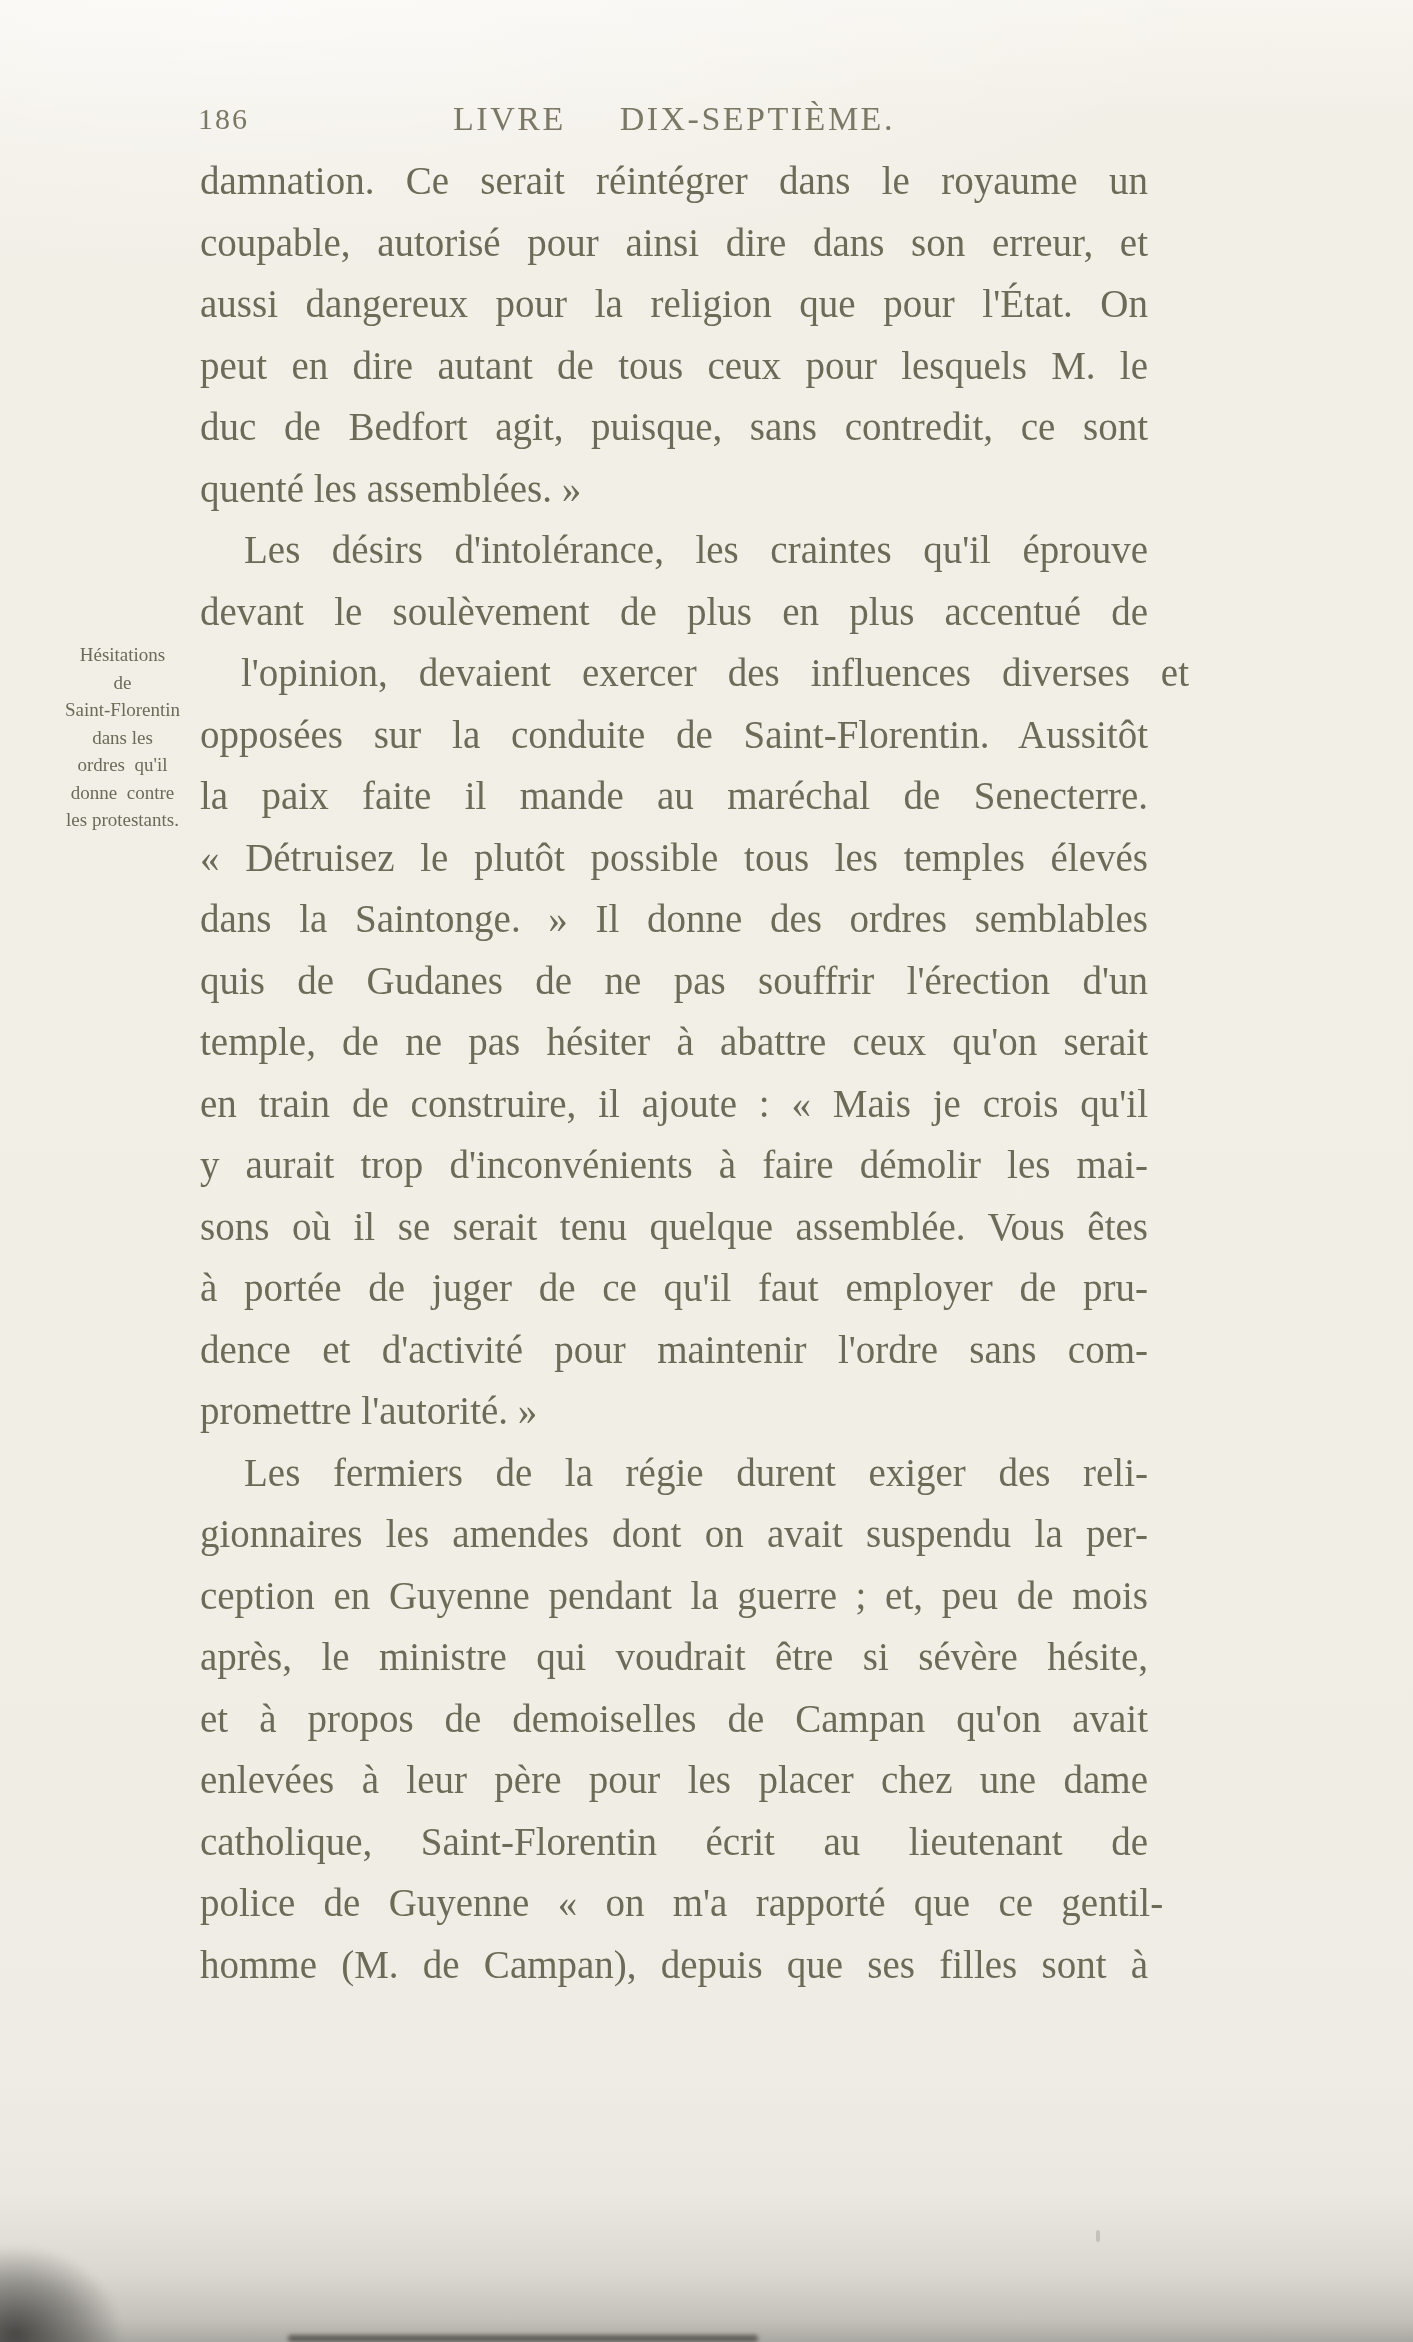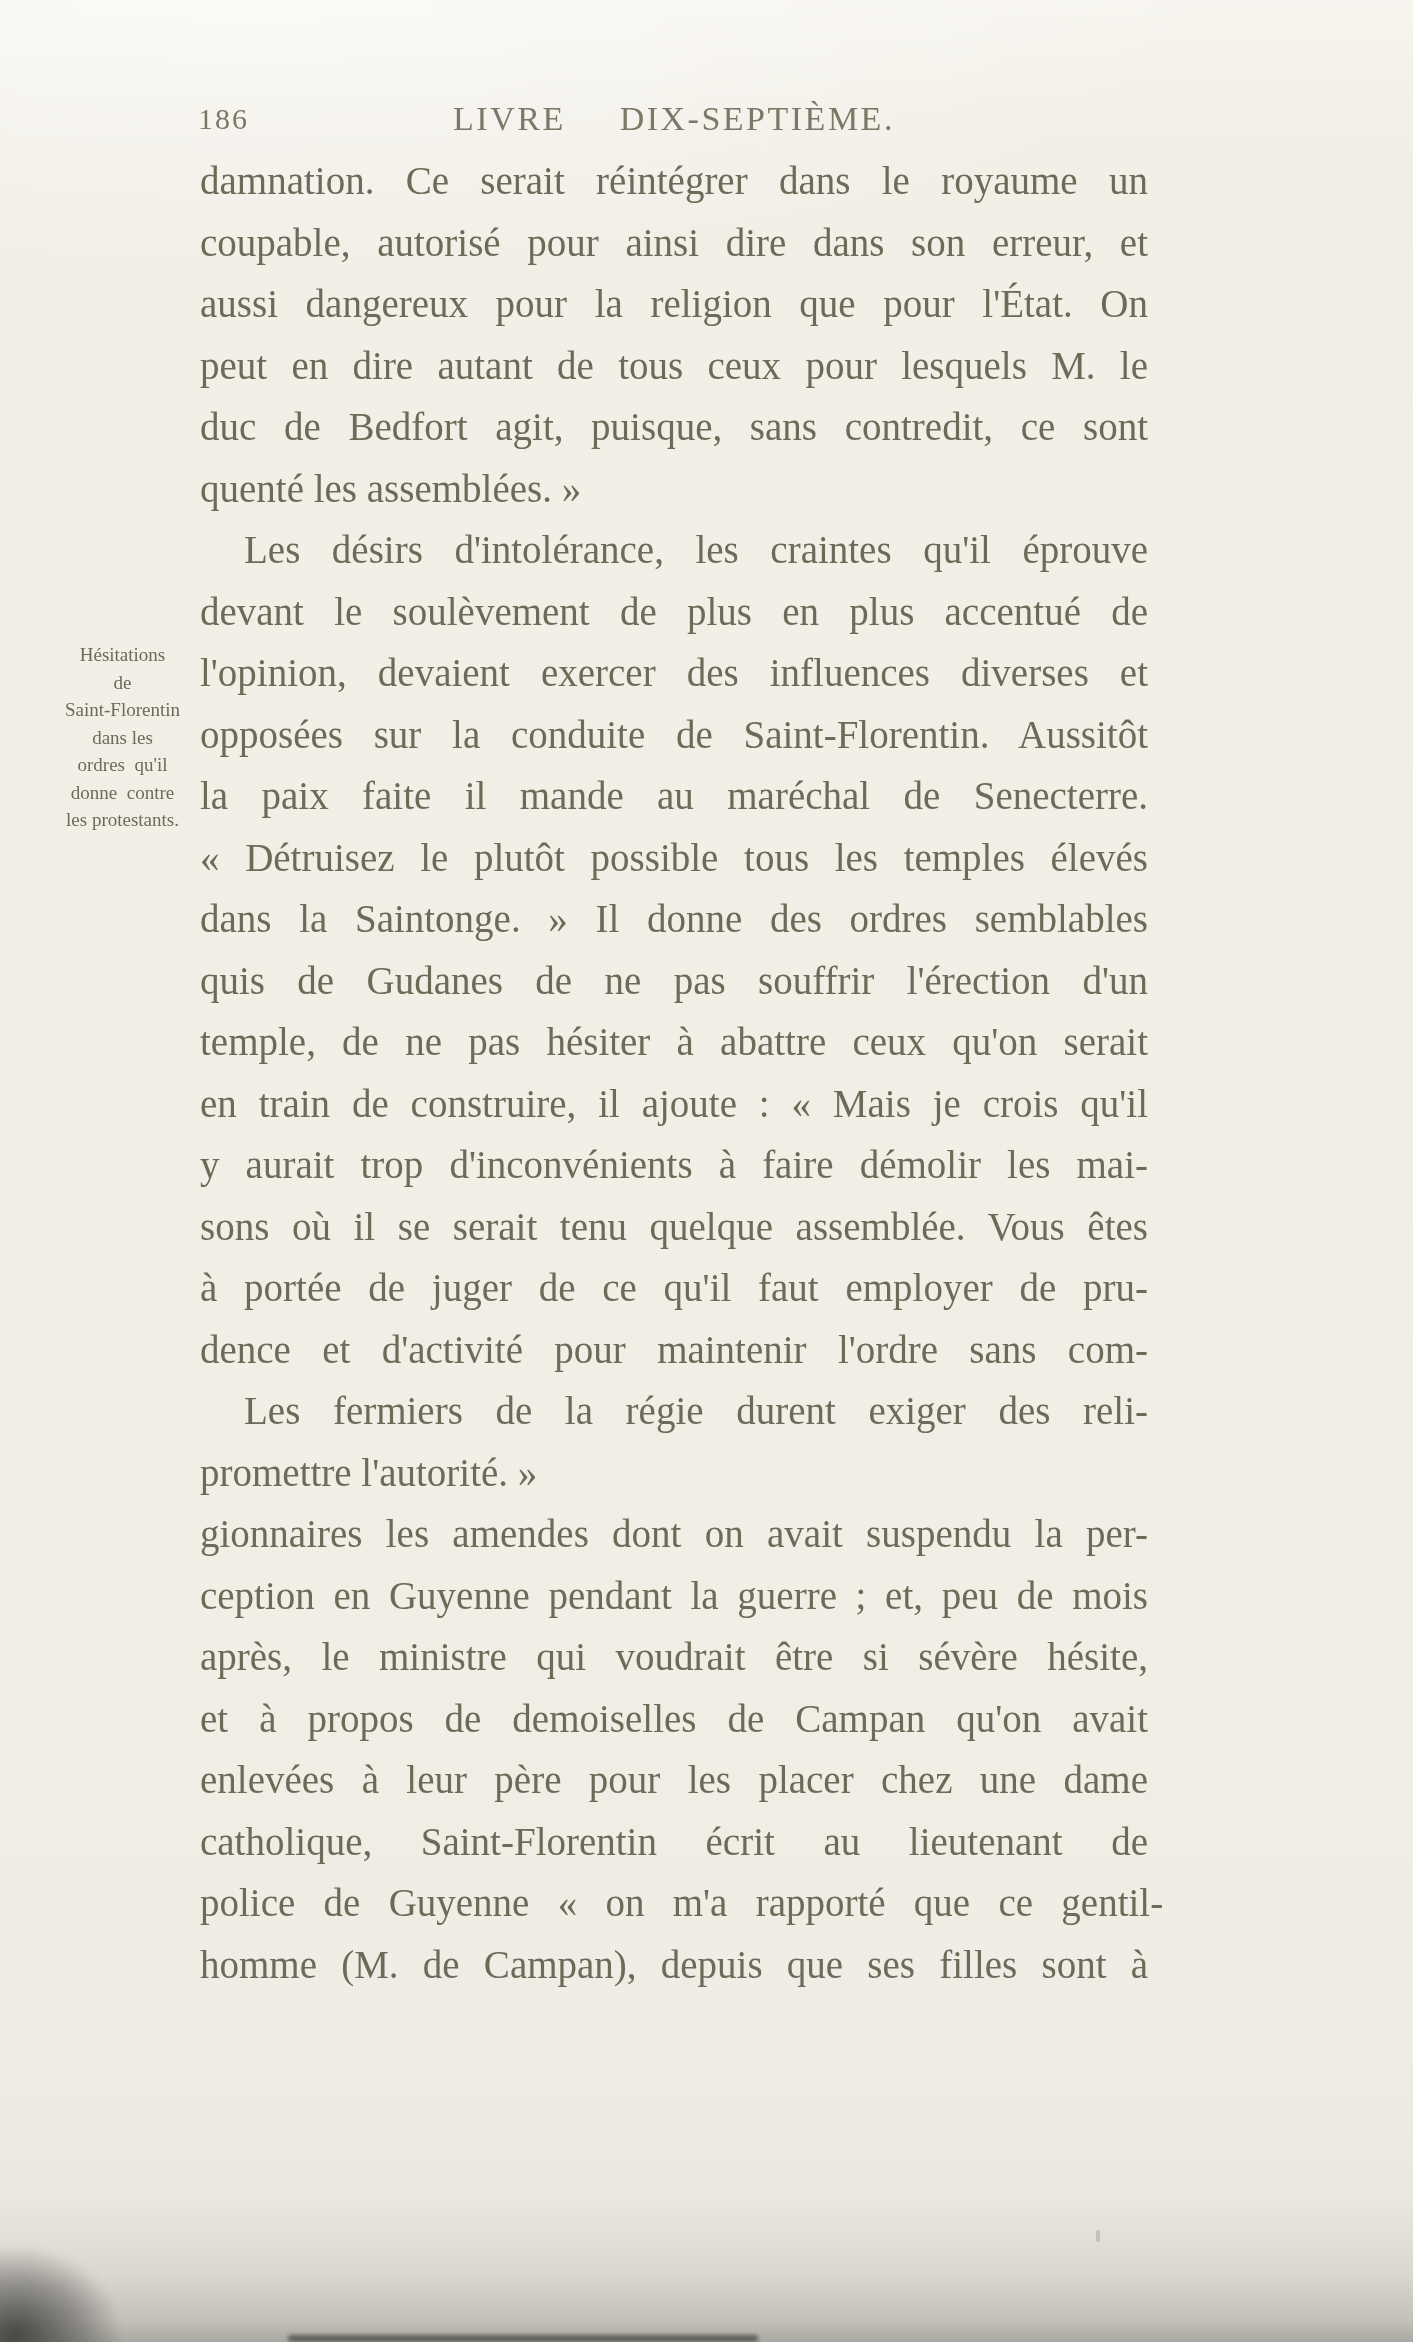--- a/index.html
+++ b/index.html
@@ -77,34 +77,34 @@
 
   <div class="body-text" id="body-text">
       <div class="line" style="word-spacing: 21.5647px;"><span>damnation. Ce serait réintégrer dans le royaume un</span></div>
       <div class="line" style="word-spacing: 16.8945px;"><span>coupable, autorisé pour ainsi dire dans son erreur, et</span></div>
       <div class="line" style="word-spacing: 17.8457px;"><span>aussi dangereux pour la religion que pour l'État. On</span></div>
       <div class="line" style="word-spacing: 14.5469px;"><span>peut en dire autant de tous ceux pour lesquels M. le</span></div>
       <div class="line" style="word-spacing: 17.9102px;"><span>duc de Bedfort agit, puisque, sans contredit, ce sont</span></div>
       <div class="line no-just"><span>quenté les assemblées. »</span></div>
       <div class="line indent" style="word-spacing: 21.7995px;"><span>Les désirs d'intolérance, les craintes qu'il éprouve</span></div>
       <div class="line" style="word-spacing: 20.4922px;"><span>devant le soulèvement de plus en plus accentué de</span></div>
-      <div class="line" style="word-spacing: 21.2839px;"><span>l'opinion, devaient exercer des influences diverses et</span></div>
+      <div class="line" style="word-spacing: 21.2839px; margin-left: 41px;"><span>l'opinion, devaient exercer des influences diverses et</span></div>
       <div class="line" style="word-spacing: 20.9714px;"><span>opposées sur la conduite de Saint-Florentin. Aussitôt</span></div>
       <div class="line" style="word-spacing: 23.623px;"><span>la paix faite il mande au maréchal de Senecterre.</span></div>
       <div class="line" style="word-spacing: 15.875px;"><span>« Détruisez le plutôt possible tous les temples élevés</span></div>
       <div class="line" style="word-spacing: 17.9062px;"><span>dans la Saintonge. » Il donne des ordres semblables</span></div>
       <div class="line" style="word-spacing: 22.6074px;"><span>quis de Gudanes de ne pas souffrir l'érection d'un</span></div>
       <div class="line" style="word-spacing: 16.4774px;"><span>temple, de ne pas hésiter à abattre ceux qu'on serait</span></div>
       <div class="line" style="word-spacing: 12.0923px;"><span>en train de construire, il ajoute : « Mais je crois qu'il</span></div>
       <div class="line" style="word-spacing: 16.3652px;"><span>y aurait trop d'inconvénients à faire démolir les mai-</span></div>
       <div class="line" style="word-spacing: 12.8247px;"><span>sons où il se serait tenu quelque assemblée. Vous êtes</span></div>
       <div class="line" style="word-spacing: 16.9969px;"><span>à portée de juger de ce qu'il faut employer de pru-</span></div>
       <div class="line" style="word-spacing: 21.5692px;"><span>dence et d'activité pour maintenir l'ordre sans com-</span></div>
+      <div class="line no-just"><span>promettre l'autorité. »</span></div>
       <div class="line indent" style="word-spacing: 22.8535px;"><span>Les fermiers de la régie durent exiger des reli-</span></div>
-      <div class="line no-just"><span>promettre l'autorité. »</span></div>
       <div class="line" style="word-spacing: 13.541px;"><span>gionnaires les amendes dont on avait suspendu la per-</span></div>
       <div class="line" style="word-spacing: 8.92188px;"><span>ception en Guyenne pendant la guerre ; et, peu de mois</span></div>
       <div class="line" style="word-spacing: 19.6777px;"><span>après, le ministre qui voudrait être si sévère hésite,</span></div>
       <div class="line" style="word-spacing: 21.2305px;"><span>et à propos de demoiselles de Campan qu'on avait</span></div>
       <div class="line" style="word-spacing: 17.6319px;"><span>enlevées à leur père pour les placer chez une dame</span></div>
       <div class="line" style="word-spacing: 38.8469px;"><span>catholique, Saint-Florentin écrit au lieutenant de</span></div>
       <div class="line" style="word-spacing: 18.5174px;"><span>police de Guyenne « on m'a rapporté que ce gentil-</span></div>
       <div class="line" style="word-spacing: 14.4705px;"><span>homme (M. de Campan), depuis que ses filles sont à</span></div>
     </div>
 

